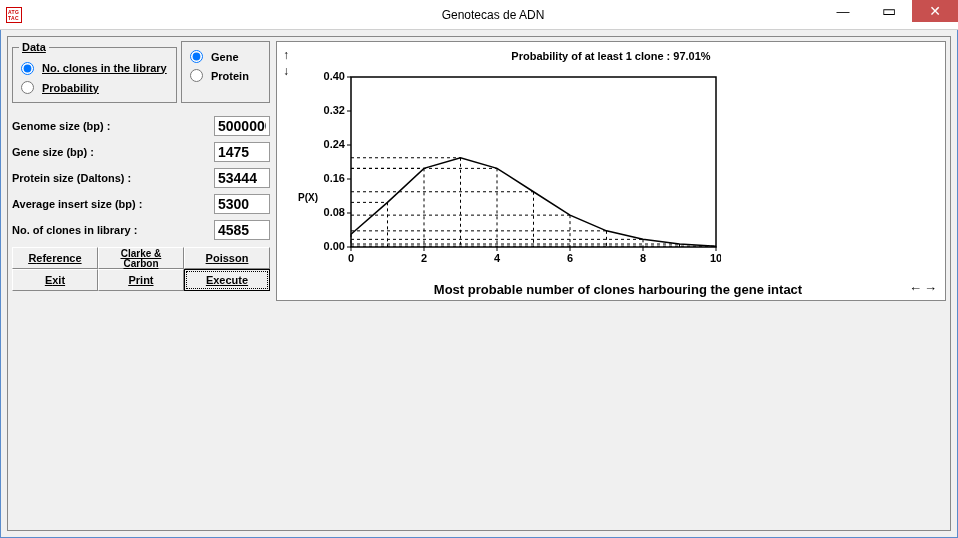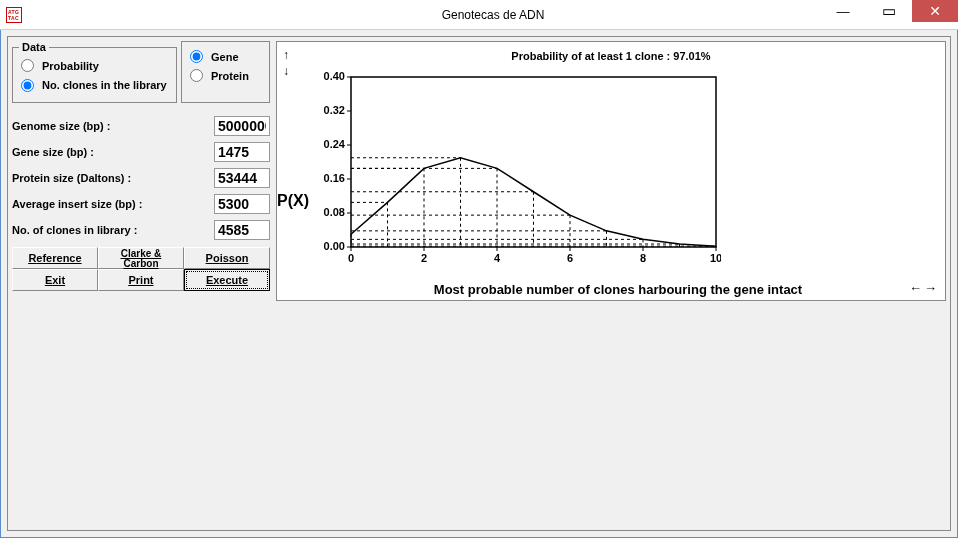--- a/index.html
+++ b/index.html
@@ -16,42 +16,42 @@
   .tb-btn.close { background: #c8504f; color: #fff; font-size: 14px; }
 
   .client { padding: 6px; background: #f0f0f0; height: calc(100% - 30px); border: 1px solid #5a8ccc; border-top:none;}
   .inner { background: #f0f0f0; border: 1px solid #888; height: 100%; padding: 4px; display: flex; gap: 6px; }
 
   
   .left { width: 258px; display: flex; flex-direction: column; }
   fieldset { border: 1px solid #888; margin: 0; padding: 4px 6px 6px 6px; background: #f0f0f0; }
   legend { font-weight: bold; font-size: 11px; padding: 0 3px; }
   .data-row { display: flex; gap: 4px; margin-bottom: 4px; }
-  .radio-col { width: 165px; }
+  .radio-col { width: 165px; text-decoration: underline; }
   .radio-col2 { flex: 1; border: 1px solid #888; padding: 6px 6px; }
   .radio-opt { display: flex; align-items: center; gap: 4px; height: 17px; font-weight: bold; font-size: 11px; }
   .radio-opt input { margin: 0 4px 0 2px; }
   .radio-opt.truncated { line-height: 11px; overflow: hidden; height: 22px; }
 
   .fields { margin-top: 6px; }
   .field { display: flex; align-items: center; height: 26px; margin-bottom: 0; }
   .field label { flex: 1; font-weight: bold; font-size: 11px; }
   .field input { width: 56px; height: 20px; font-size: 14px; padding: 1px 3px; border: 1px solid #999; background: #fff; font-weight: bold; text-align: left; }
 
   .btn-grid { margin-top: 4px; border-collapse: collapse; width: 100%; }
   .btn-grid td { padding: 0; text-decoration: underline; }
   .btn { width: 86px; height: 22px; background: #f0f0f0; border: 1px solid #888; border-top-color:#fff; border-left-color:#fff; font-weight: bold; font-size: 11px; display: flex; align-items: center; justify-content: center; cursor: pointer; text-decoration: none; }
   .btn .ul { text-decoration: underline; }
   .btn.twoline { line-height: 10px; text-align: center; height: 22px; font-size: 10px; padding-top:1px;}
   .btn.focus { outline: 1px dotted #000; outline-offset: -3px; border: 1px solid #000; }
 
   
   .right { flex: 1; background: #fff; border: 1px solid #888; position: relative; height: 260px; }
   .chart-title { position: absolute; top: 8px; left: 0; right: 0; text-align: center; font-weight: bold; font-size: 11px; }
-  .yaxis-label { position: absolute; left: 0; top: 150px; font-weight: bold; font-size: 16px; }
+  .yaxis-label { position: absolute; left: 21px; top: 150px; font-weight: bold; font-size: 10px; }
   .xaxis-label { position: absolute; bottom: 4px; left: 44px; right: 30px; text-align: center; font-weight: bold; font-size: 13px; line-height: 13px; margin-top: 25px;}
   .up-down { position: absolute; left: 6px; top: 6px; display: flex; flex-direction: column; gap: 2px; font-size: 12px; font-weight:bold;}
   .lr { position: absolute; right: 8px; bottom: 6px; display:flex; gap:2px; font-size: 13px; color:#000; font-weight:bold;}
   svg.plot { position: absolute; left: 44px; top: 30px; }
 </style>
 </head>
 <body>
 
 <div class="titlebar">
   <span class="icon"></span>
@@ -64,27 +64,27 @@
 </div>
 
 <div class="client">
 <div class="inner">
 
   <div class="left">
 
     <div class="data-row">
       <fieldset class="radio-col">
         <legend>Data</legend>
+        <div class="radio-opt truncated">
+          <input type="radio" name="lmode" checked="" style="">
+          <span>No.  clones in the library</span>
+        </div>
         <div class="radio-opt">
           <input type="radio" name="lmode" style="">
           <span>Probability</span>
-        </div>
-        <div class="radio-opt truncated">
-          <input type="radio" name="lmode" checked="" style="">
-          <span>No.  clones in the library</span>
         </div>
       </fieldset>
 
       <div class="radio-col2">
         <div class="radio-opt">
           <input type="radio" name="rmode" checked="" style="">
           <span>Gene</span>
         </div>
         <div class="radio-opt" style="align-items:flex-end;">
           <input type="radio" name="rmode" style="">

